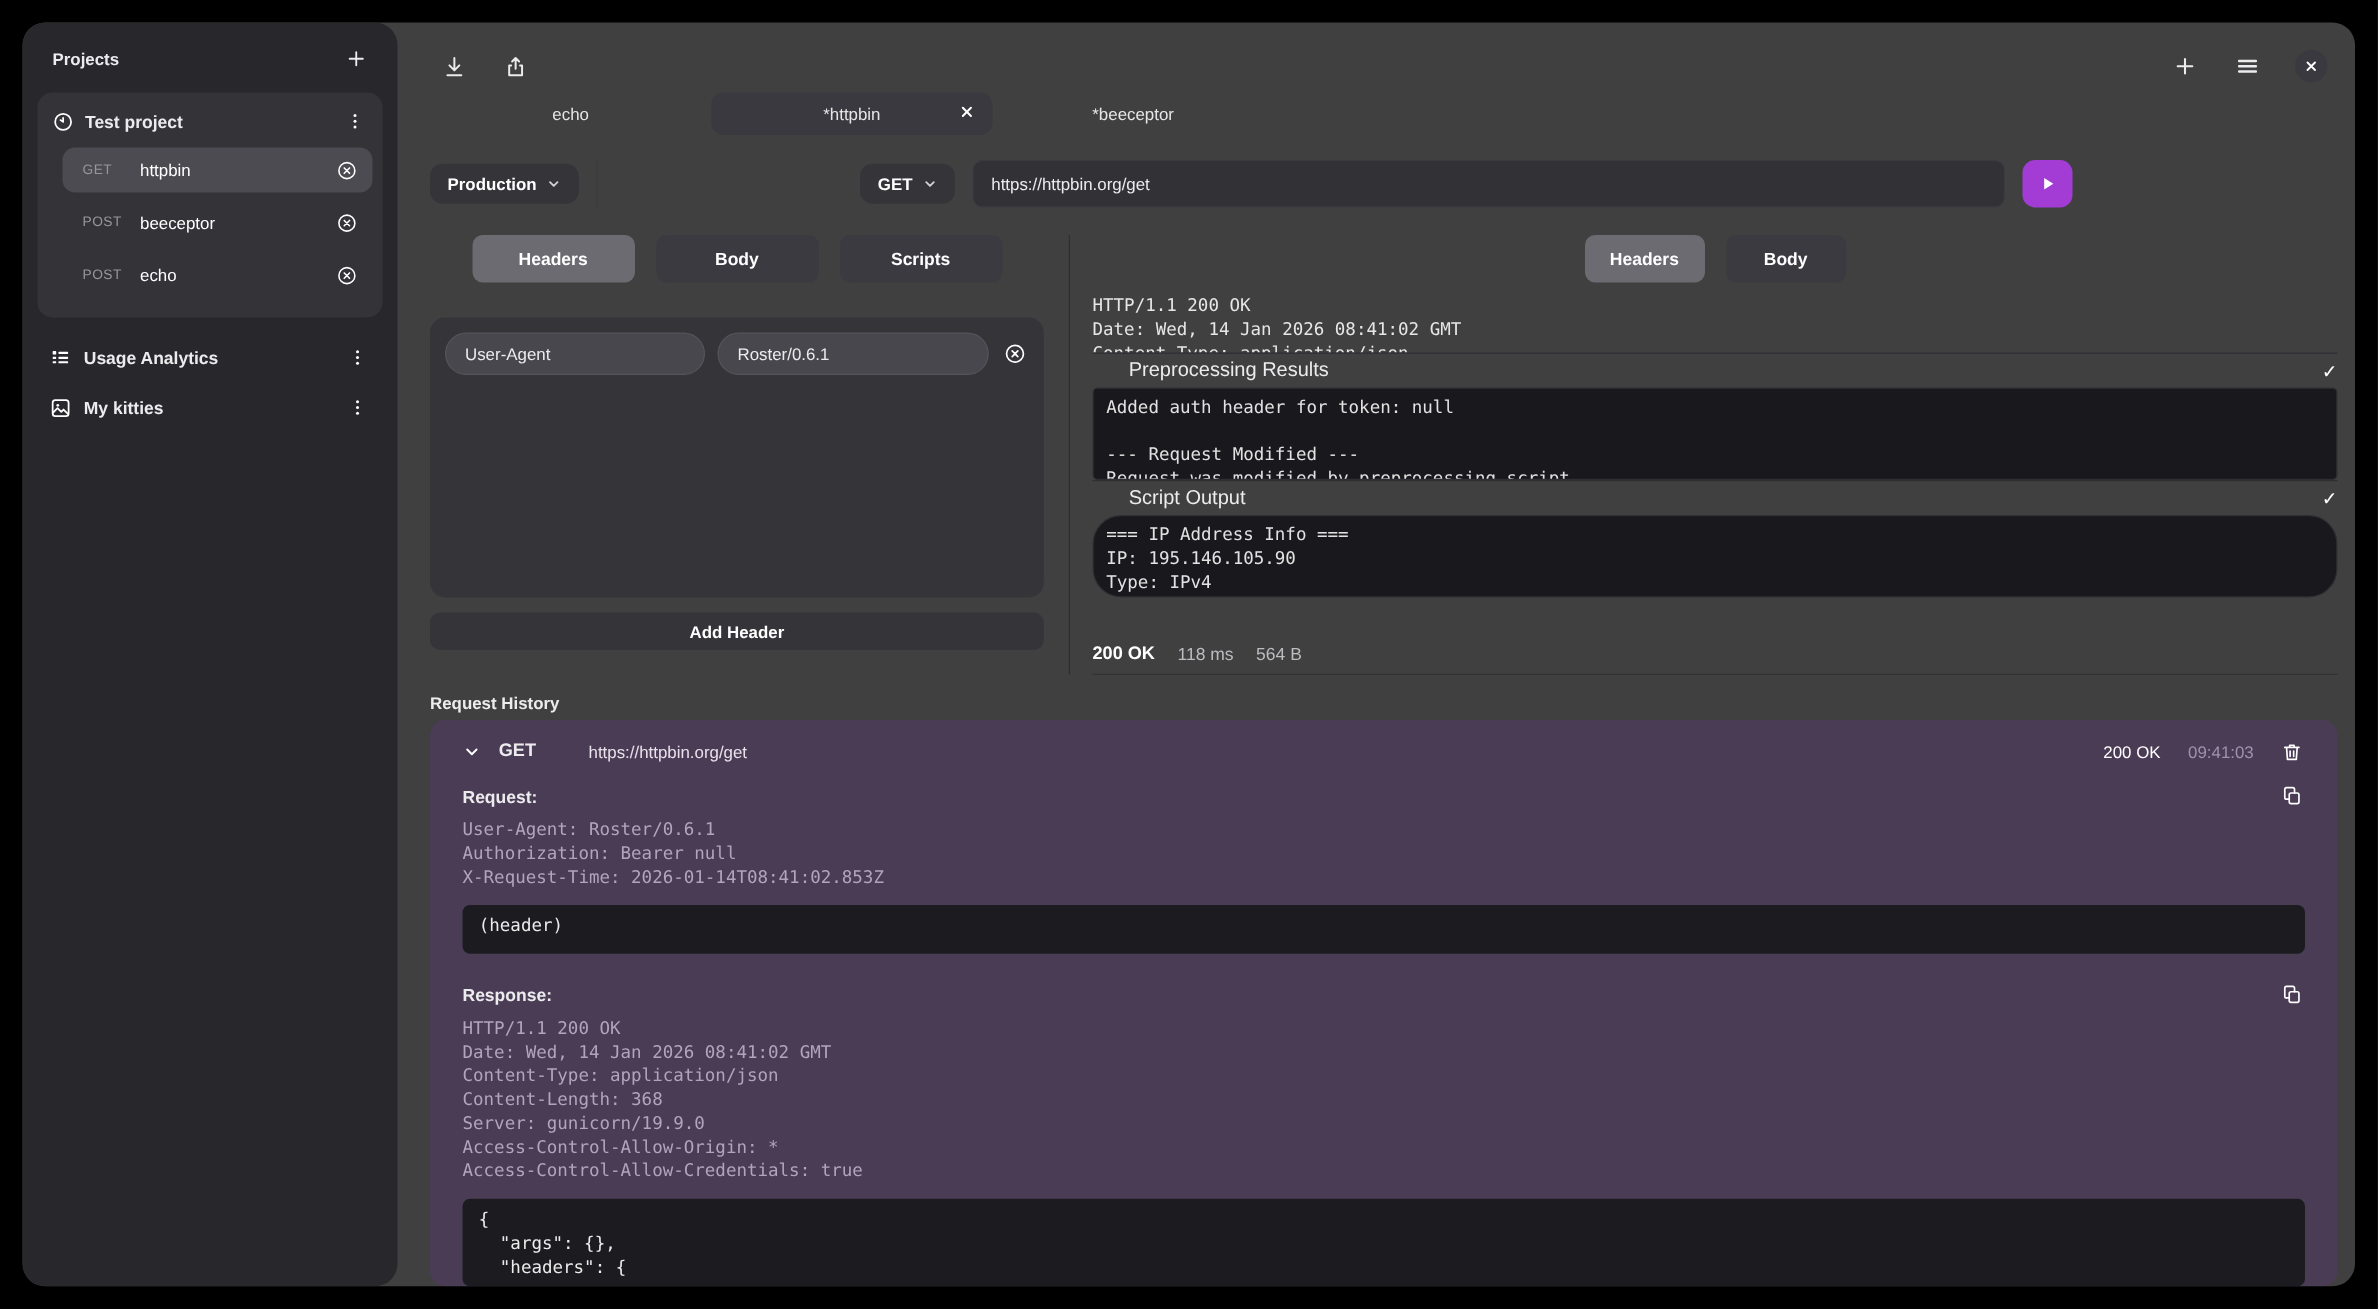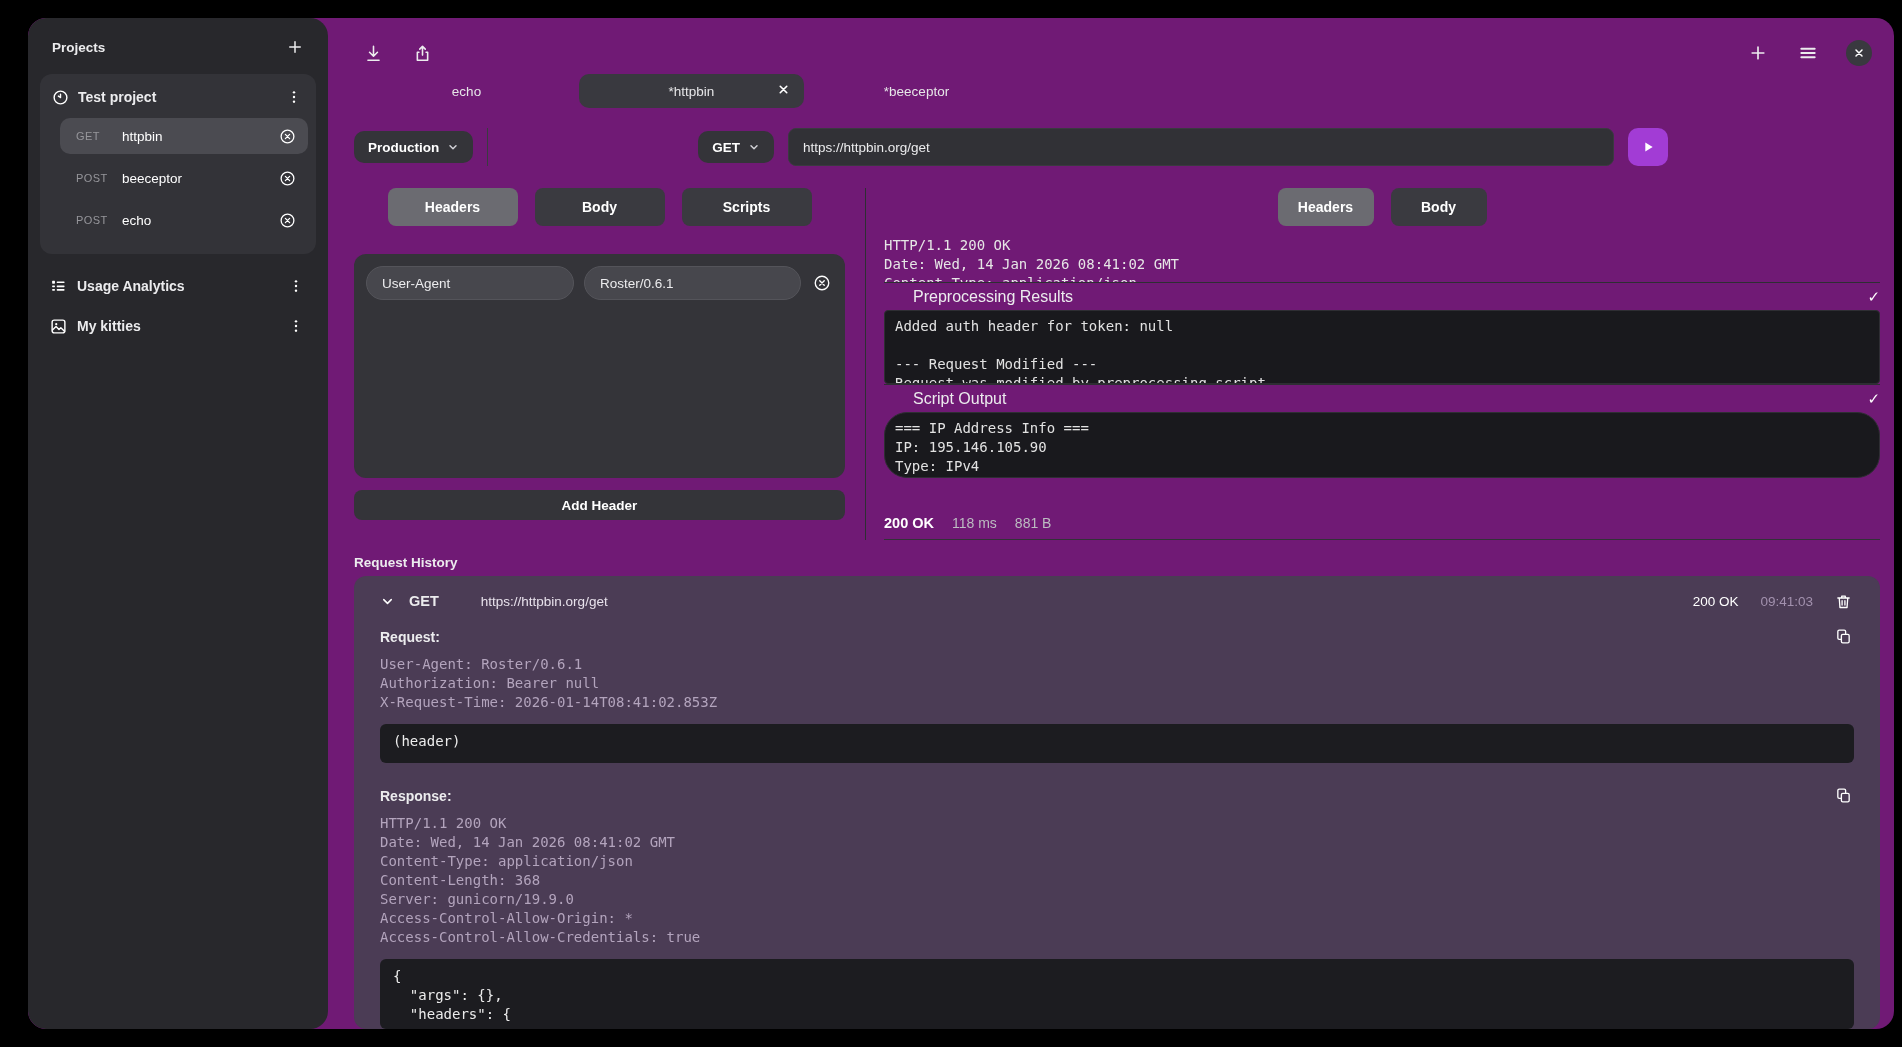--- a/index.html
+++ b/index.html
@@ -1,19 +1,19 @@
 <!DOCTYPE html>
 <html><head>
 <meta charset="utf-8">
 <style>
   * { margin:0; padding:0; box-sizing:border-box; }
   html,body { width:1902px; height:1047px; background:#000; overflow:hidden;
     font-family:"Liberation Sans", sans-serif; color:#ececee; }
-  .window { position:absolute; left:28px; top:18px; width:1866px; height:1011px;
-    background:#701a75; border-radius:18px; overflow:hidden; display:flex; }
+  .window { position:absolute; left:18px; top:18px; width:1866px; height:1011px;
+    background:#404040; border-radius:18px; overflow:hidden; display:flex; }
 
   
   .sidebar { width:300px; flex-shrink:0; background:#28282c; border-radius:18px;
     padding:14px 12px; }
   .sb-header { display:flex; align-items:center; justify-content:space-between;
     height:30px; padding:0 10px 0 12px; margin-bottom:12px; }
   .sb-title { font-size:13.5px; font-weight:700; }
   .icon-btn { background:none; border:none; cursor:pointer; display:flex;
     align-items:center; justify-content:center; padding:2px; color:#ececee; }
   .project-card { background:#333338; border-radius:12px; padding:10px 8px 10px 10px; margin-bottom:16px; }
@@ -362,21 +362,21 @@
         <div class="out-box box-script">
           <pre>=== IP Address Info ===
 IP: 195.146.105.90
 Type: IPv4
 Location: ...</pre>
         </div>
 
         <div class="status-row">
           <span class="status-code">200 OK</span>
           <span>118 ms</span>
-          <span>881 B</span>
+          <span>564 B</span>
         </div>
       </section>
     </div>
 
     <div class="history-label">Request History</div>
 
     <div class="history-card">
       <div class="hist-head">
         <span>
             <svg width="15" height="15" viewBox="0 0 24 24" fill="none" stroke="#fff" stroke-width="2.4" stroke-linecap="round" stroke-linejoin="round">

